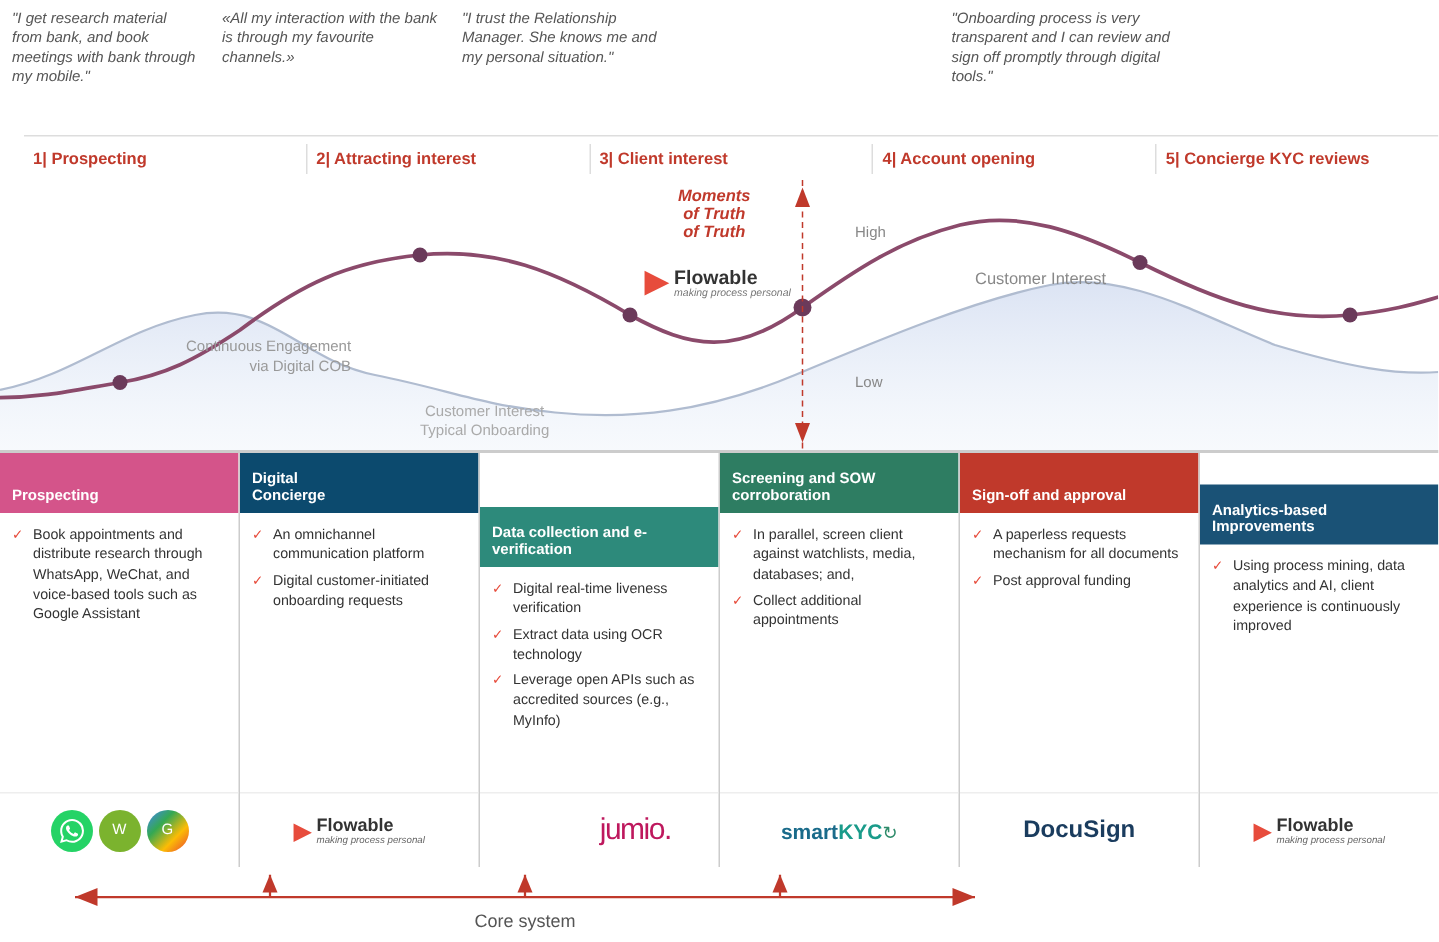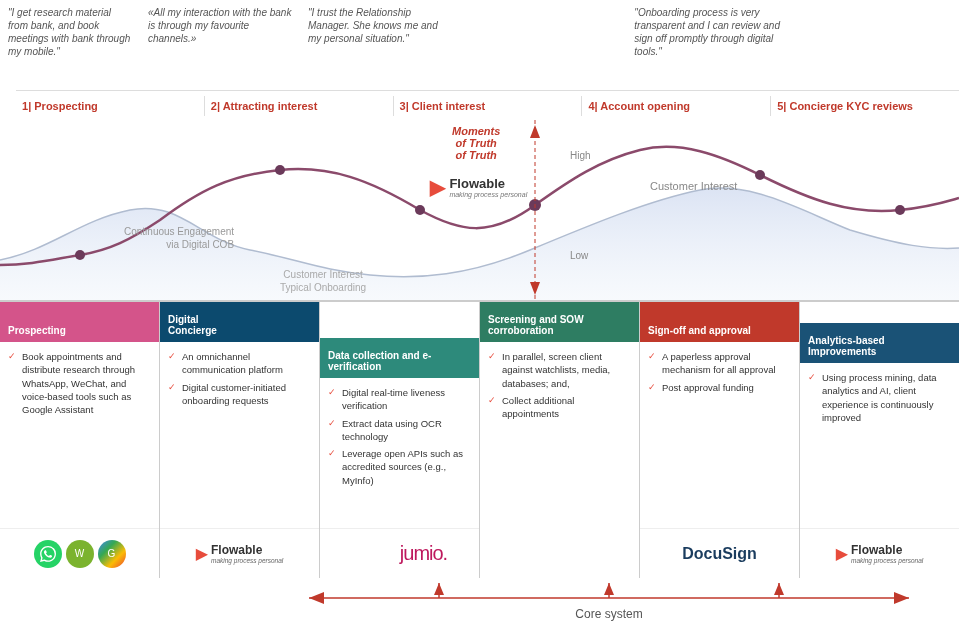--- a/index.html
+++ b/index.html
@@ -185,21 +185,21 @@
 
     
     .core-system {
       position: absolute;
       bottom: 0;
       left: 0;
       right: 0;
       height: 50px;
       display: flex;
       align-items: center;
-      justify-content: flex-end;
+      justify-content: flex-start;
       font-size: 12px;
       color: #0c4a6e;
     }
 
     
     .moments-of-truth {
       position: absolute;
       top: 125px;
       left: 380px;
       font-size: 11px;
@@ -397,29 +397,34 @@
     <div class="card">
       <div class="card-header green">
         <span>Screening and SOW corroboration</span>
       </div>
       <div class="card-body">
         <ul>
           <li>In parallel, screen client against watchlists, media, databases; and,</li>
           <li>Collect additional appointments</li>
         </ul>
       </div>
+      <div class="card-footer">
+        <div>
+          <span style="font-size:14px; font-weight:bold; color:#1a6b8a;">smart</span><span style="font-size:14px; font-weight:bold; color:#1a9b8a;">KYC</span><span style="color:#2e8b6a; font-size:12px;">↻</span>
+        </div>
+      </div>
     </div>
 
     <div class="card">
       <div class="card-header red">
         <span>Sign-off and approval</span>
       </div>
       <div class="card-body">
         <ul>
-          <li>A paperless approval mechanism for all approval</li>
+          <li>A paperless requests mechanism for all documents</li>
           <li>Post approval funding</li>
         </ul>
       </div>
       <div class="card-footer">
         <div>
           <span style="font-size:16px; font-weight:bold; color:#1a3c5e;">DocuSign</span>
         </div>
       </div>
     </div>
 

